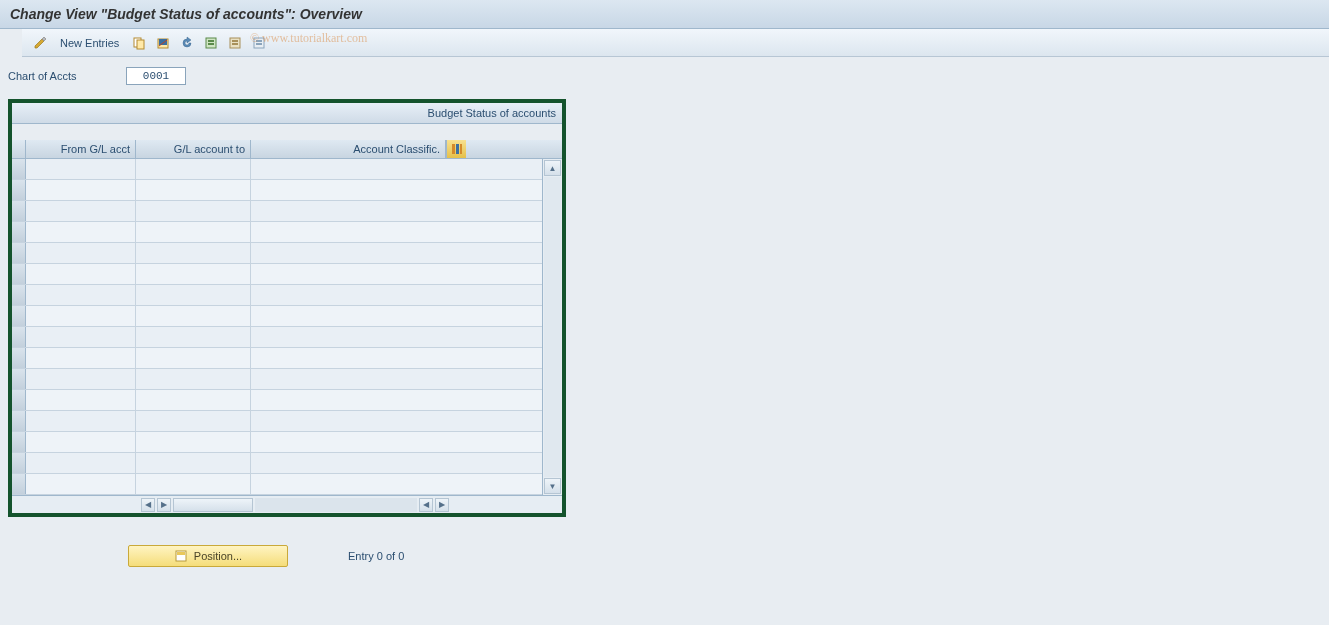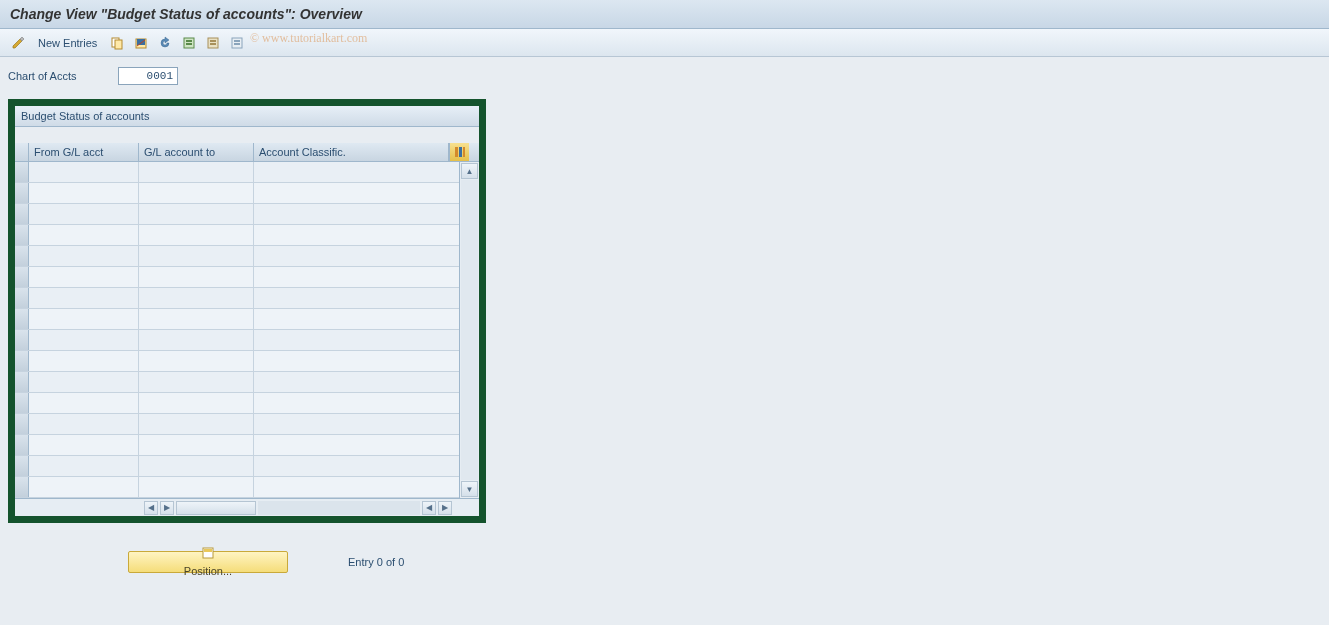--- a/index.html
+++ b/index.html
@@ -22,20 +22,21 @@
     color:#333;
   }
   .toolbar {
     background: linear-gradient(#f1f6fb,#dce6ef);
     border-bottom:1px solid #b7c6d4;
     padding: 4px 8px;
     display:flex;
     align-items:center;
     gap:4px;
     height:28px;
+    margin-left:22px;
   }
   .toolbar .tb-btn {
     width:20px; height:20px;
     display:flex; align-items:center; justify-content:center;
     border:1px solid transparent;
     border-radius:2px;
     cursor:pointer;
   }
   .toolbar .tb-text {
     padding:0 6px;
@@ -47,37 +48,38 @@
     position:relative;
   }
   .watermark {
     position:absolute;
     top:-26px; left:250px;
     font-size:12px;
     color:rgba(220,140,70,0.5);
     font-family: Georgia, serif;
     pointer-events:none;
   }
-  .field-row { display:flex; align-items:center; gap:0; margin-bottom:14px; }
+  .field-row { display:flex; align-items:center; gap:8px; margin-bottom:14px; }
   .field-label { width:110px; color:#2b4e70; }
   .field-input {
     border:1px solid #8aa4bb;
     background:#fff;
     height:18px;
     padding:0 4px;
     font-family: "Courier New", monospace;
     font-size:11px;
     color:#2b4e70;
     width:60px;
+    text-align:center;
+  }
+
+  .grid-container {
+    width:558px;
+    border:4px solid #14532d;
     text-align:right;
-  }
-
-  .grid-container {
-    width:478px;
-    border:7px solid #14532d;
   }
   .grid-title {
     background: linear-gradient(#e7eff7,#cfdbe7);
     border-bottom:1px solid #9fb7cc;
     padding:4px 6px;
     color:#2b4e70;
     font-size:11px;
   }
   .grid-header-row { display:flex; background:linear-gradient(#dfe9f2,#c8d5e1); border-bottom:1px solid #9fb7cc;margin-top:16px; }
   .grid-header-row .sel { width:14px; border-right:1px solid #9fb7cc; }
@@ -110,21 +112,20 @@
     display:flex; align-items:center; gap:6px;
     background: linear-gradient(#fff4c2,#f5dd7a);
     border:1px solid #c9a93a;
     border-radius:2px;
     padding:2px 6px;
     width:160px;
     justify-content:center;
     cursor:pointer;
     color:#4a4428;
     height:22px;
-    flex-direction:column;
   }
   .position-btn .ic { width:14px; height:14px; display:flex; align-items:center; justify-content:center; }
   .entry-text { color:#2b4e70;text-align:right; }
 
   
   svg { display:block; }
 </style>
 </head>
 <body>
 

